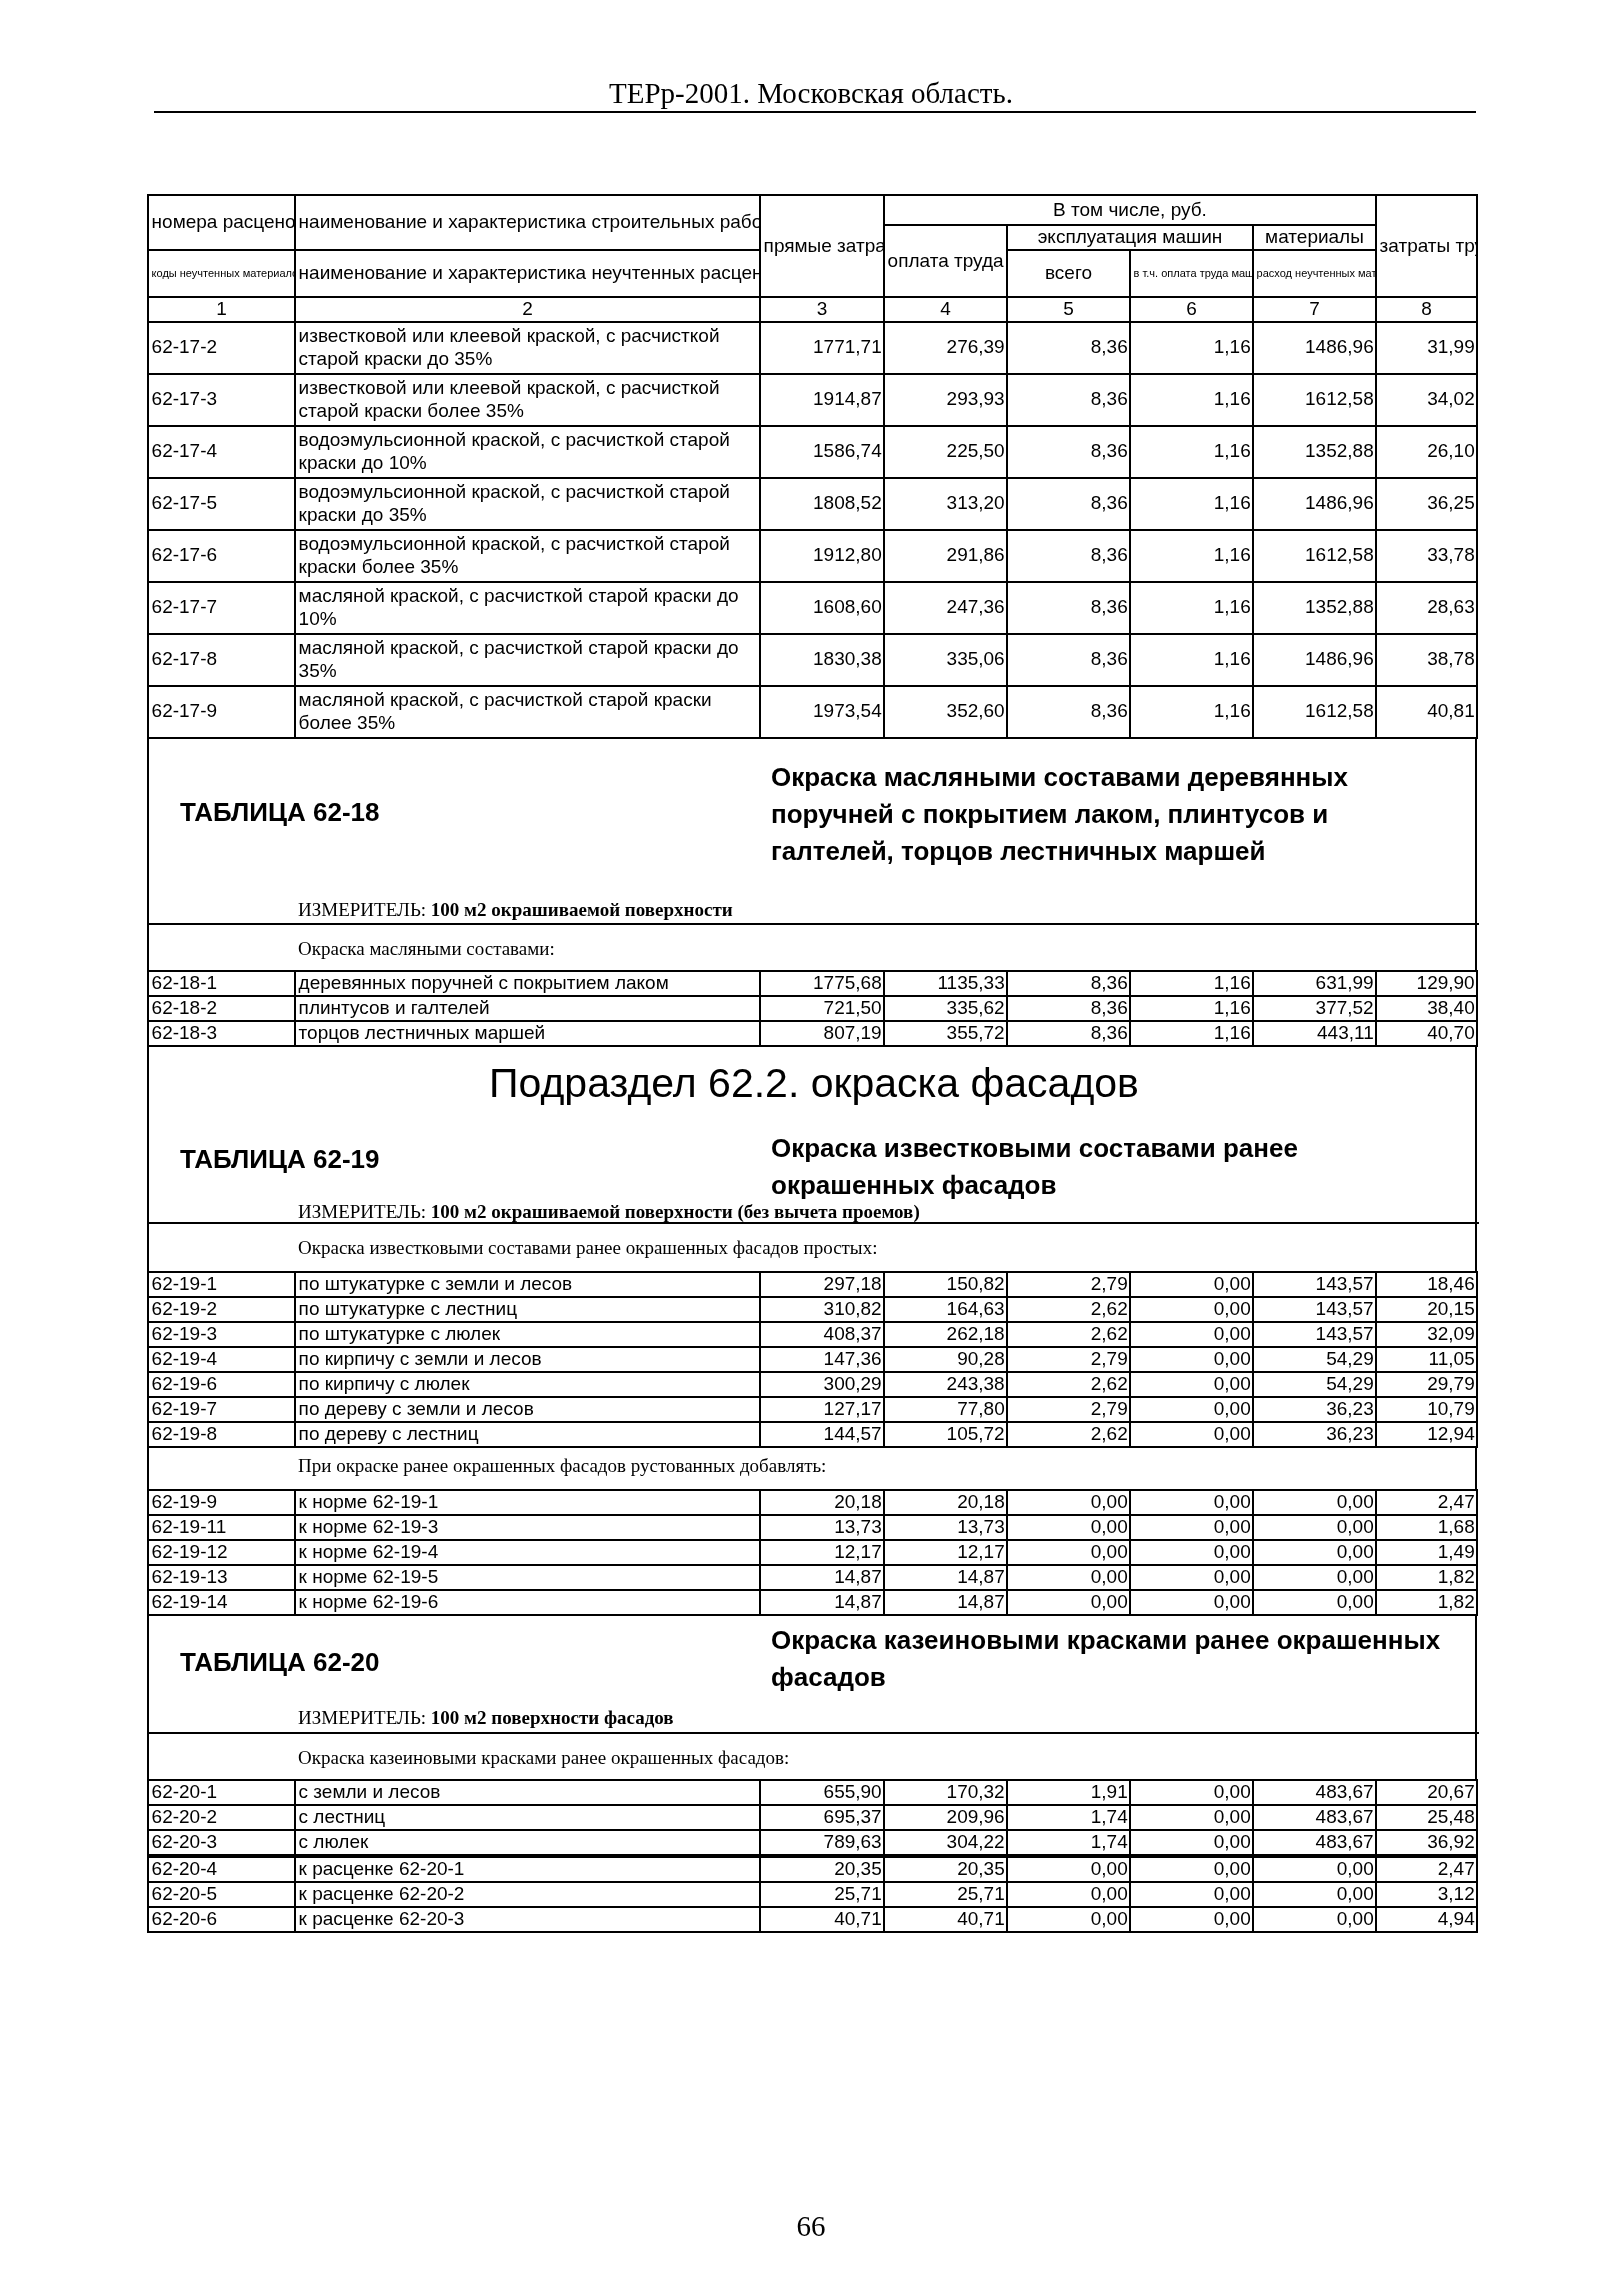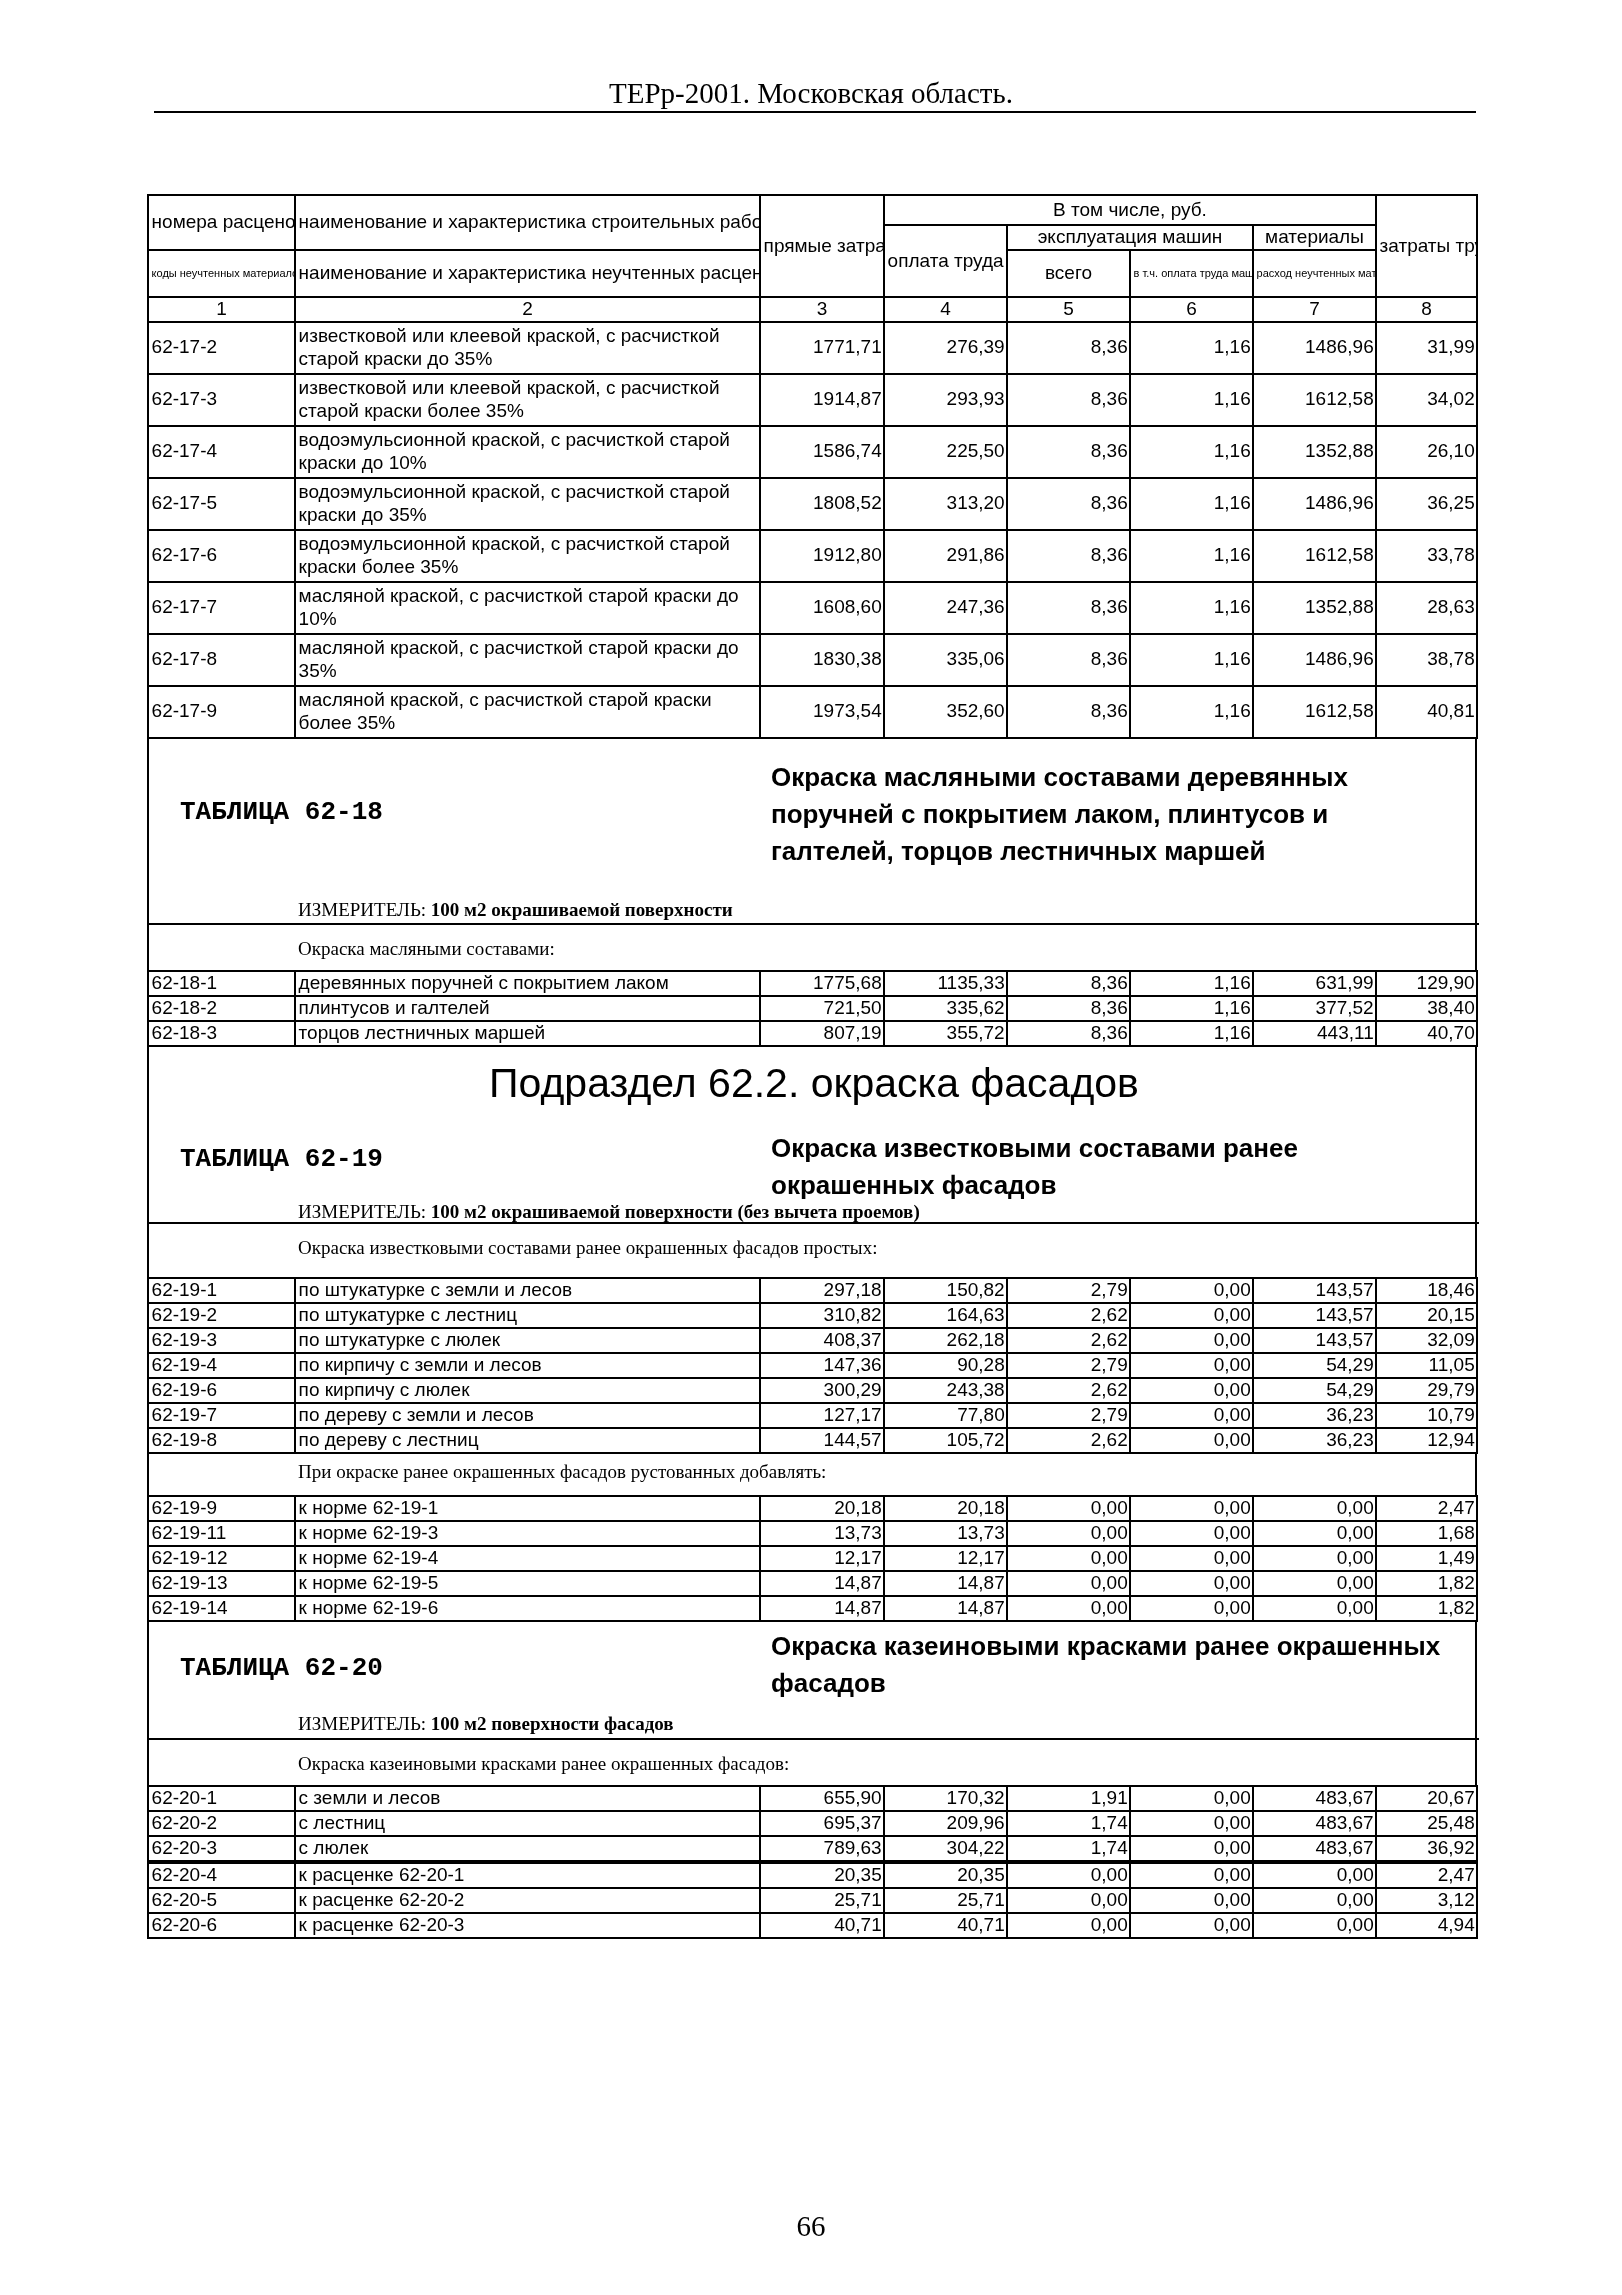--- a/index.html
+++ b/index.html
@@ -13,21 +13,21 @@
   table.grid td { border: 2px solid #000; padding: 0 2.6px; font-size: 19px; line-height: 1.2; vertical-align: middle; overflow: hidden; white-space: nowrap; }
   .hdr td { text-align: center; font-size: 19.6px; line-height: 1.25; white-space: normal; }
   .hdr td.tiny { font-size: 11px; line-height: 1.6; }
   .num td { text-align: center; font-size: 19.6px; height: 21.6px; }
   td.code { text-align: left; margin-left: 39px; }
   td.desc { text-align: left; white-space: normal !important; }
   td.val { text-align: right; padding-right: 1.3px !important; }
   tr.r2 td { height: 50px; }
   tr.r1 td { height: 23px; }
   .block { position: relative; border-left: 2px solid #000; border-right: 2px solid #000; }
-  .tbl-label { position: absolute; left: 31px; font-weight: bold; font-size: 26px; font-family: Liberation Mono, monospace; }
+  .tbl-label { position: absolute; left: 31px; font-weight: bold; font-size: 26px; }
   .tbl-title { position: absolute; left: 622px; width: 687px; font-weight: bold; font-size: 26px; line-height: 37px; }
   .measure { position: absolute; left: 149px; font-size: 19px; font-family: Liberation Serif, serif; }
   .measure b { font-weight: bold; }
   .subsection { position: absolute; left: 0; width: 1330px; text-align: center; font-size: 41px; }
   .divider { position: absolute; left: 0; width: 1330px; border-top: 2.6px solid #000; }
 </style>
 </head>
 <body>
 
 <div class="page-title">ТЕРр-2001. Московская область.</div>
@@ -235,21 +235,21 @@
   <div class="block" style="height:180px; margin-top:-2px;">
     <div class="subsection" style="top:15.7px">Подраздел 62.2. окраска фасадов</div>
     <div class="tbl-label" style="top:99px">ТАБЛИЦА 62-19</div>
     <div class="tbl-title" style="top:85px">Окраска известковыми составами ранее окрашенных фасадов</div>
     <div class="measure" style="top:156px">
       <span>ИЗМЕРИТЕЛЬ:</span>
       <b>100 м2 окрашиваемой поверхности (без вычета проемов)</b>
     </div>
     <div class="divider" style="top:177px"></div>
   </div>
-  <div class="block" style="height:52px;">
+  <div class="block" style="height:46px;">
     <div class="measure" style="top:11.8px">Окраска известковыми составами ранее окрашенных фасадов простых:</div>
   </div>
   <table class="grid">
     <colgroup>
       <col style="width:147px">
         <col style="width:465px">
         <col style="width:124px">
         <col style="width:123px">
         <col style="width:123px">
         <col style="width:123px">

